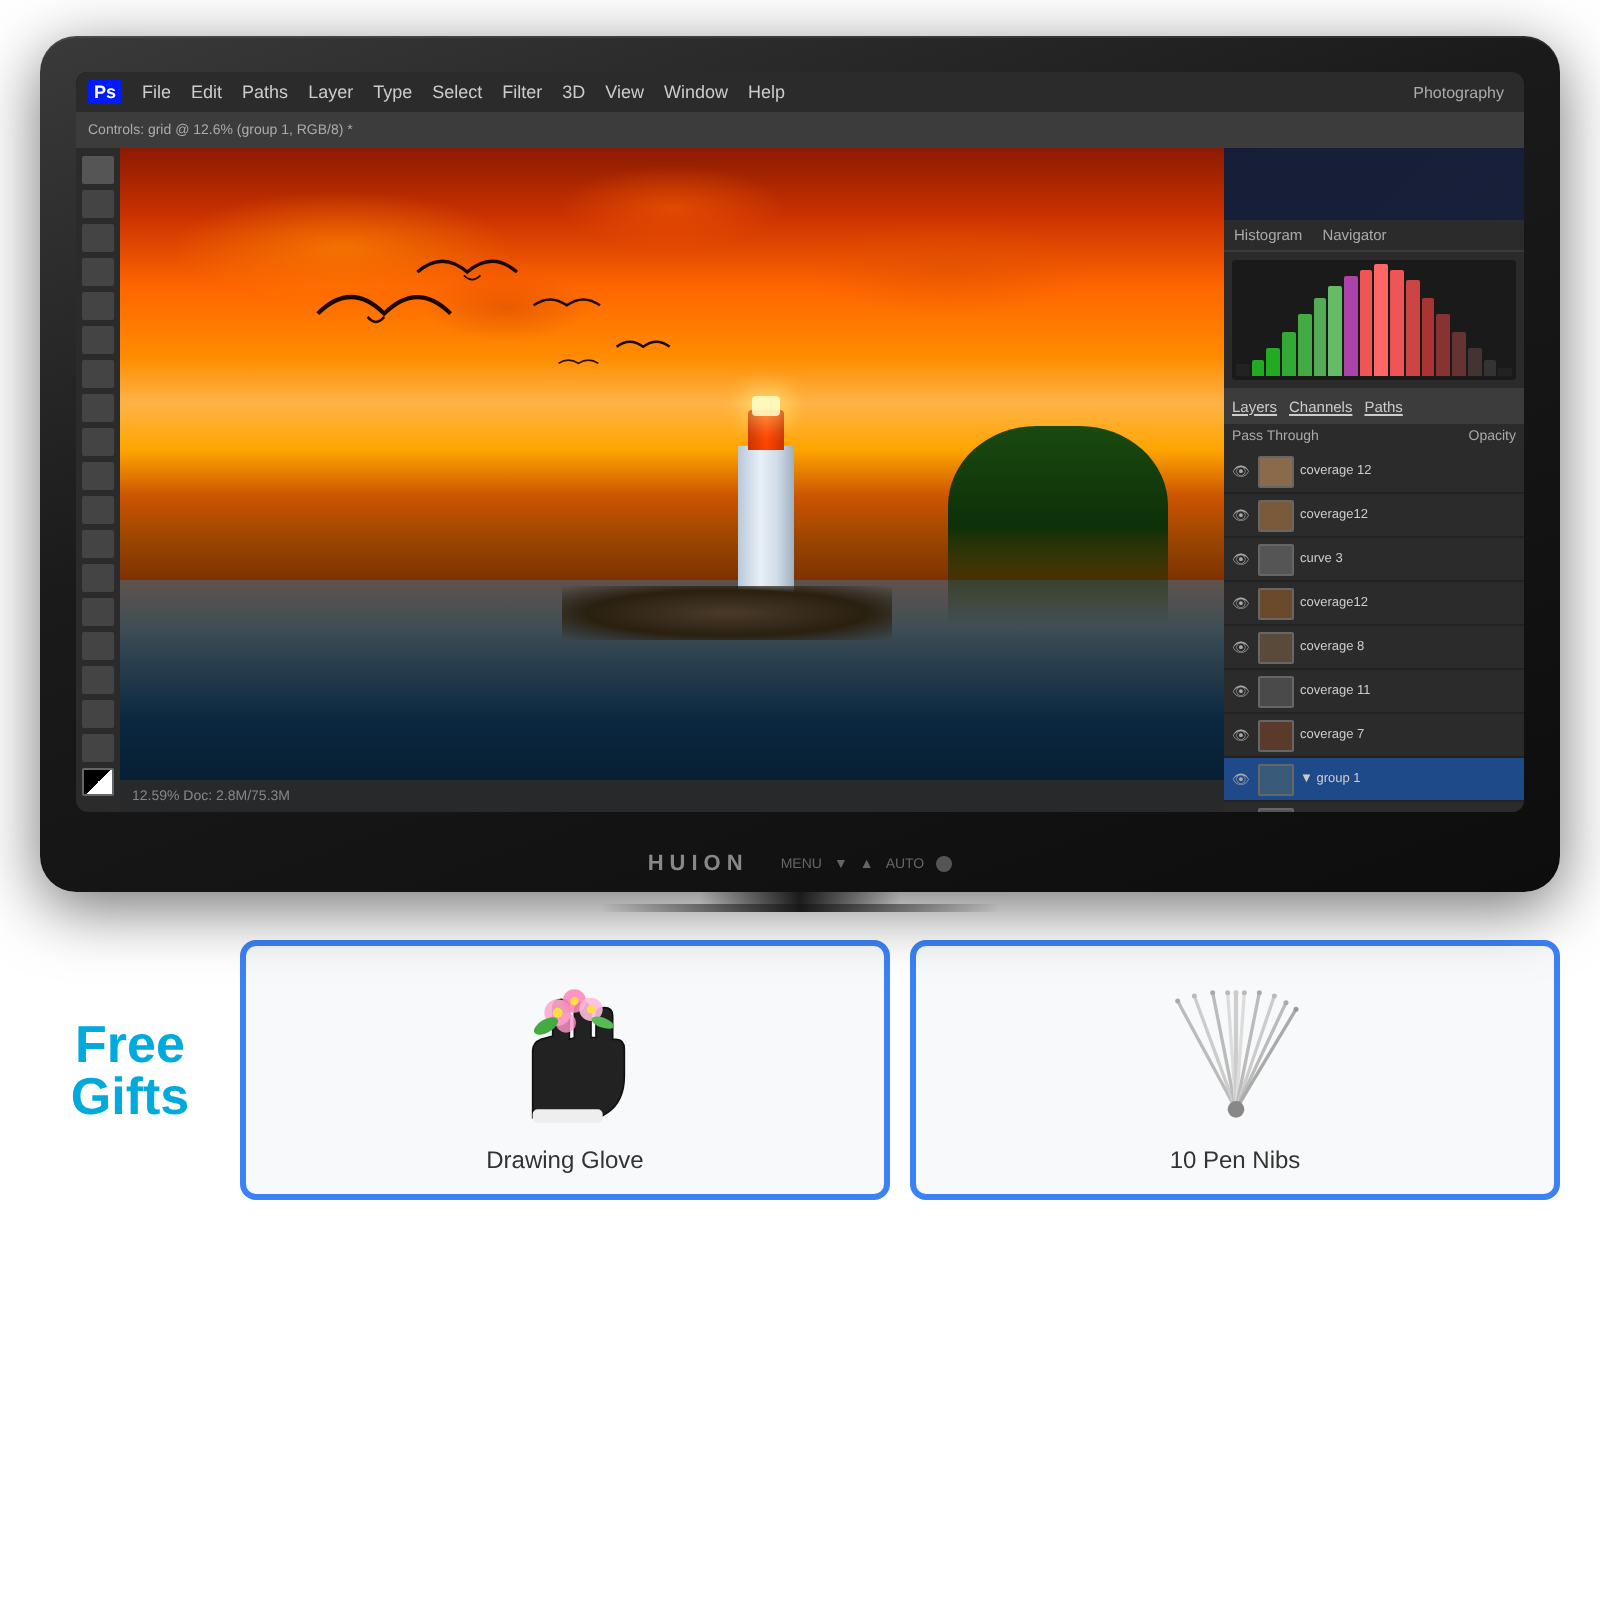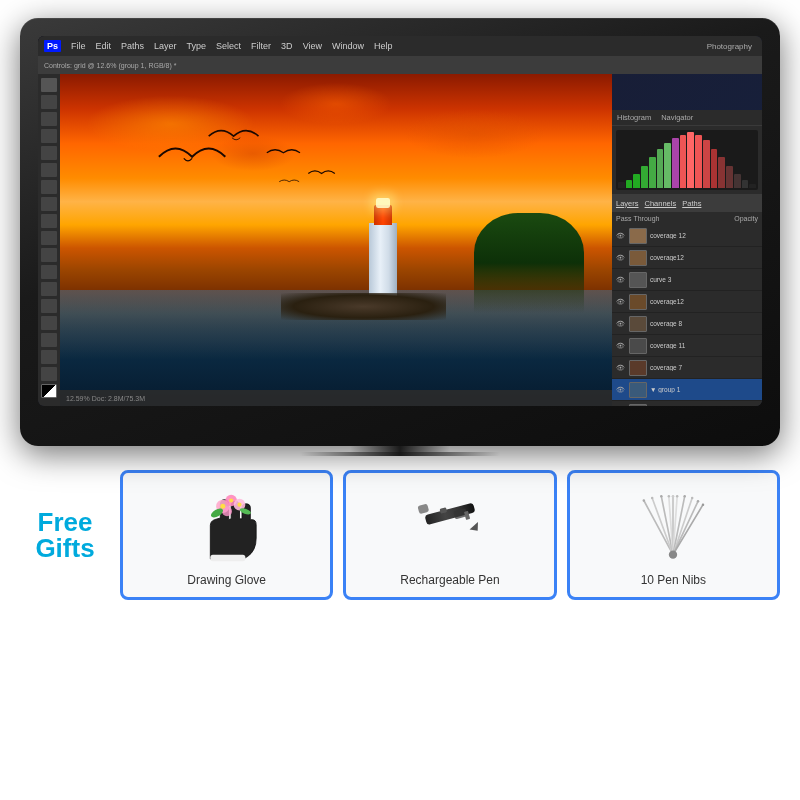--- a/index.html
+++ b/index.html
@@ -713,20 +713,32 @@
                     <span class="ps-layer-name">coverage4</span>
                   </div>
                 </div>
               </div>
 
             </div>
           </div>
         </div>
       </div>
 
+      <div class="monitor-bottom-bar">
+        <div style="display:flex;align-items:center;gap:16px;">
+          <span class="brand-name">HUION</span>
+          <div class="monitor-controls">
+            <span class="control-label">MENU</span>
+            <span class="control-label">▼</span>
+            <span class="control-label">▲</span>
+            <span class="control-label">AUTO</span>
+            <div class="control-btn"></div>
+          </div>
+        </div>
+      </div>
 
     </div>
     <div class="monitor-stand"></div>
     <div class="monitor-base"></div>
   </div>
 
   <div class="gifts-section">
 
     <div class="free-gifts-label">
       <span class="free-text">Free</span>
@@ -758,48 +770,20 @@
           <circle cx="65" cy="20" r="2.5" fill="#ffdd44"></circle>
 
           <ellipse cx="38" cy="30" rx="8" ry="4" fill="#44aa44" transform="rotate(-30 38 30)"></ellipse>
           <ellipse cx="72" cy="28" rx="7" ry="3" fill="#55bb55" transform="rotate(20 72 28)"></ellipse>
         </svg>
       </div>
       <span class="gift-label">Drawing Glove</span>
     </div>
 
 
-    <div class="gift-item">
-      <div class="gift-icon-area">
-        <svg class="pen-svg" viewBox="0 0 100 90">
-
-          <defs>
-            <linearGradient id="penBodyGrad" x1="0%" y1="0%" x2="100%" y2="0%">
-              <stop offset="0%" stop-color="#222"></stop>
-              <stop offset="40%" stop-color="#444"></stop>
-              <stop offset="70%" stop-color="#333"></stop>
-              <stop offset="100%" stop-color="#111"></stop>
-            </linearGradient>
-          </defs>
-
-          <rect x="20" y="25" width="60" height="12" rx="4" fill="url(#penBodyGrad)" transform="rotate(-15 50 31)"></rect>
-
-          <path d="M73,48 L85,42 L82,52 Z" fill="#555" transform="rotate(-15 80 47)"></path>
-
-          <rect x="12" y="20" width="12" height="10" rx="3" fill="#888" transform="rotate(-15 18 25)"></rect>
-
-          <rect x="55" y="26" width="15" height="10" rx="2" fill="#333" transform="rotate(-15 62 31)" opacity="0.7"></rect>
-
-          <rect x="38" y="24" width="8" height="6" rx="2" fill="#555" transform="rotate(-15 42 27)"></rect>
-
-          <rect x="68" y="28" width="5" height="10" rx="1" fill="#666" transform="rotate(-15 70 33)"></rect>
-        </svg>
-      </div>
-      <span class="gift-label">Rechargeable Pen</span>
-    </div>
 
     <div class="gift-item">
       <div class="gift-icon-area">
         <svg class="nibs-svg" viewBox="0 0 100 90">
 
           <defs>
             <linearGradient id="nibGrad" x1="0%" y1="0%" x2="100%" y2="0%">
               <stop offset="0%" stop-color="#aaa"></stop>
               <stop offset="50%" stop-color="#ddd"></stop>
               <stop offset="100%" stop-color="#888"></stop>

